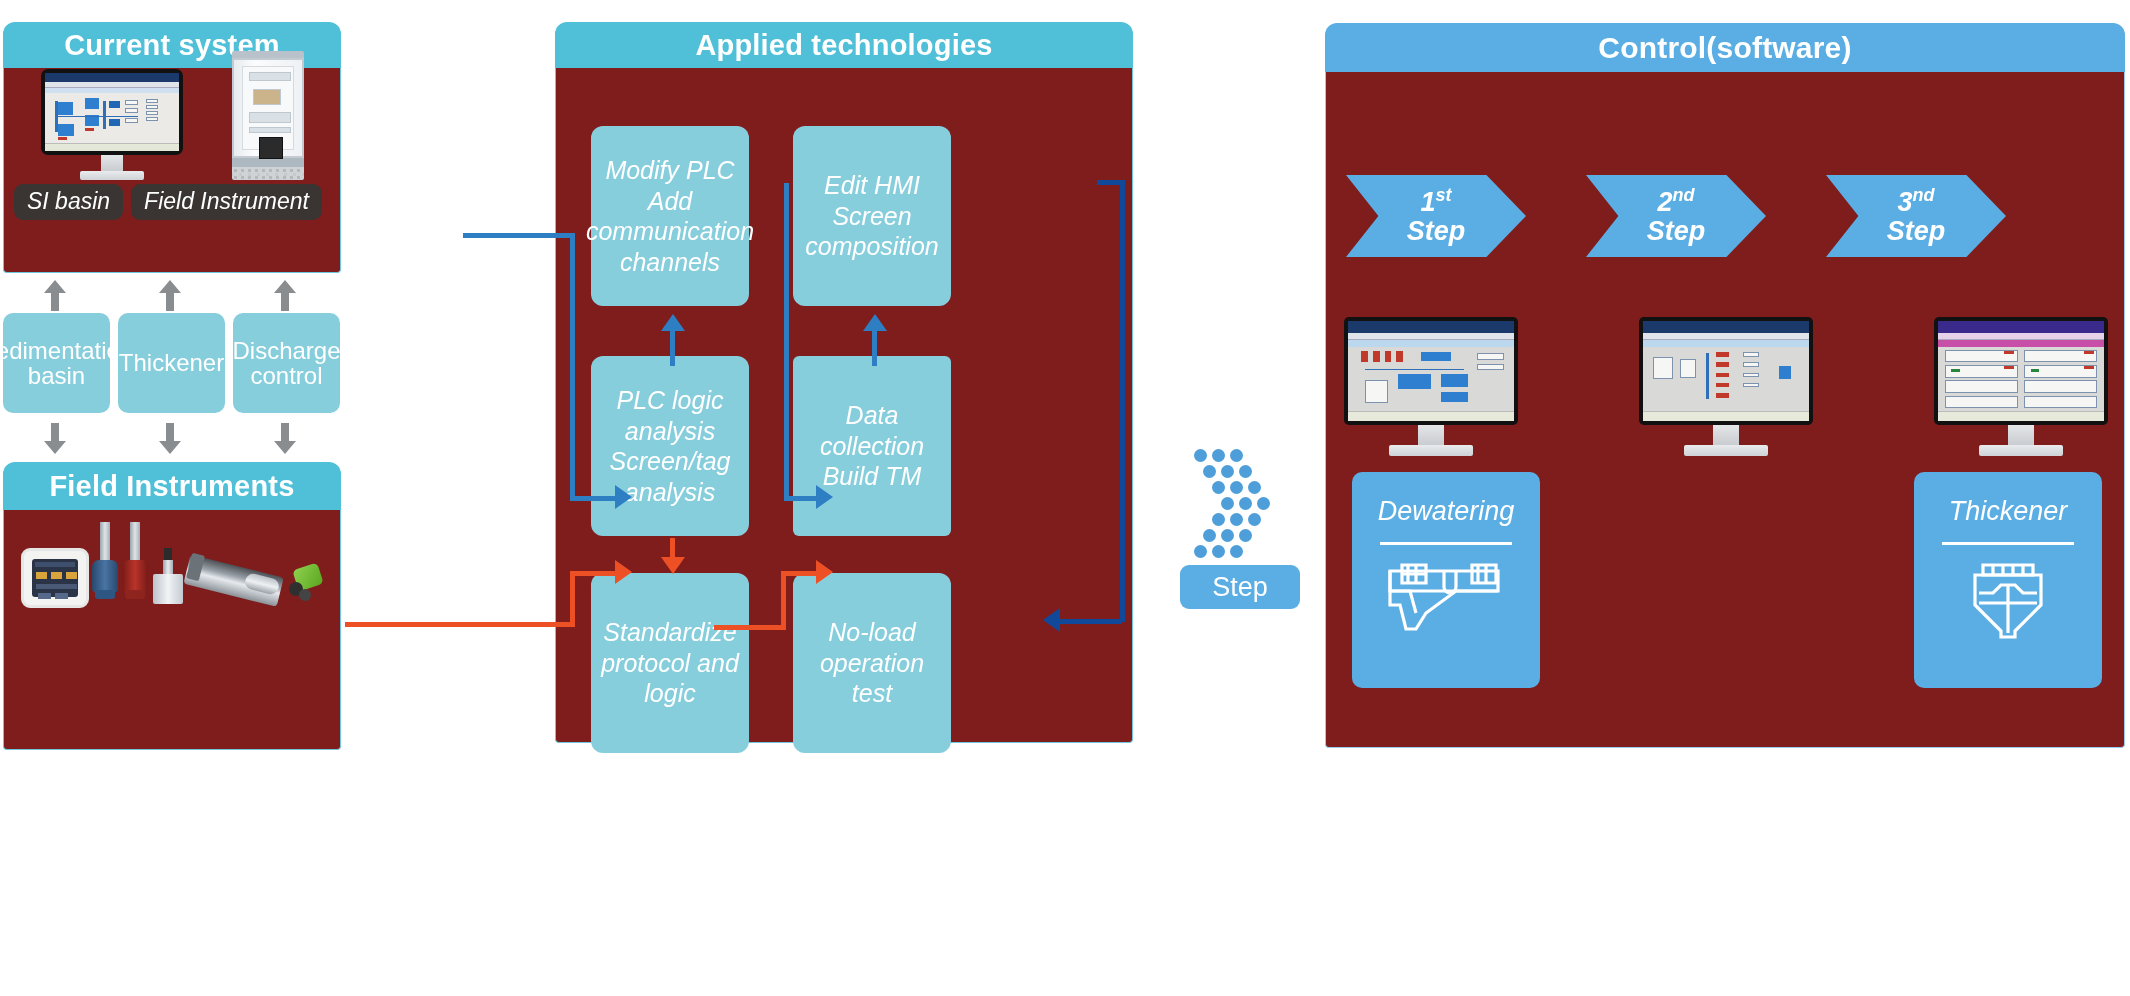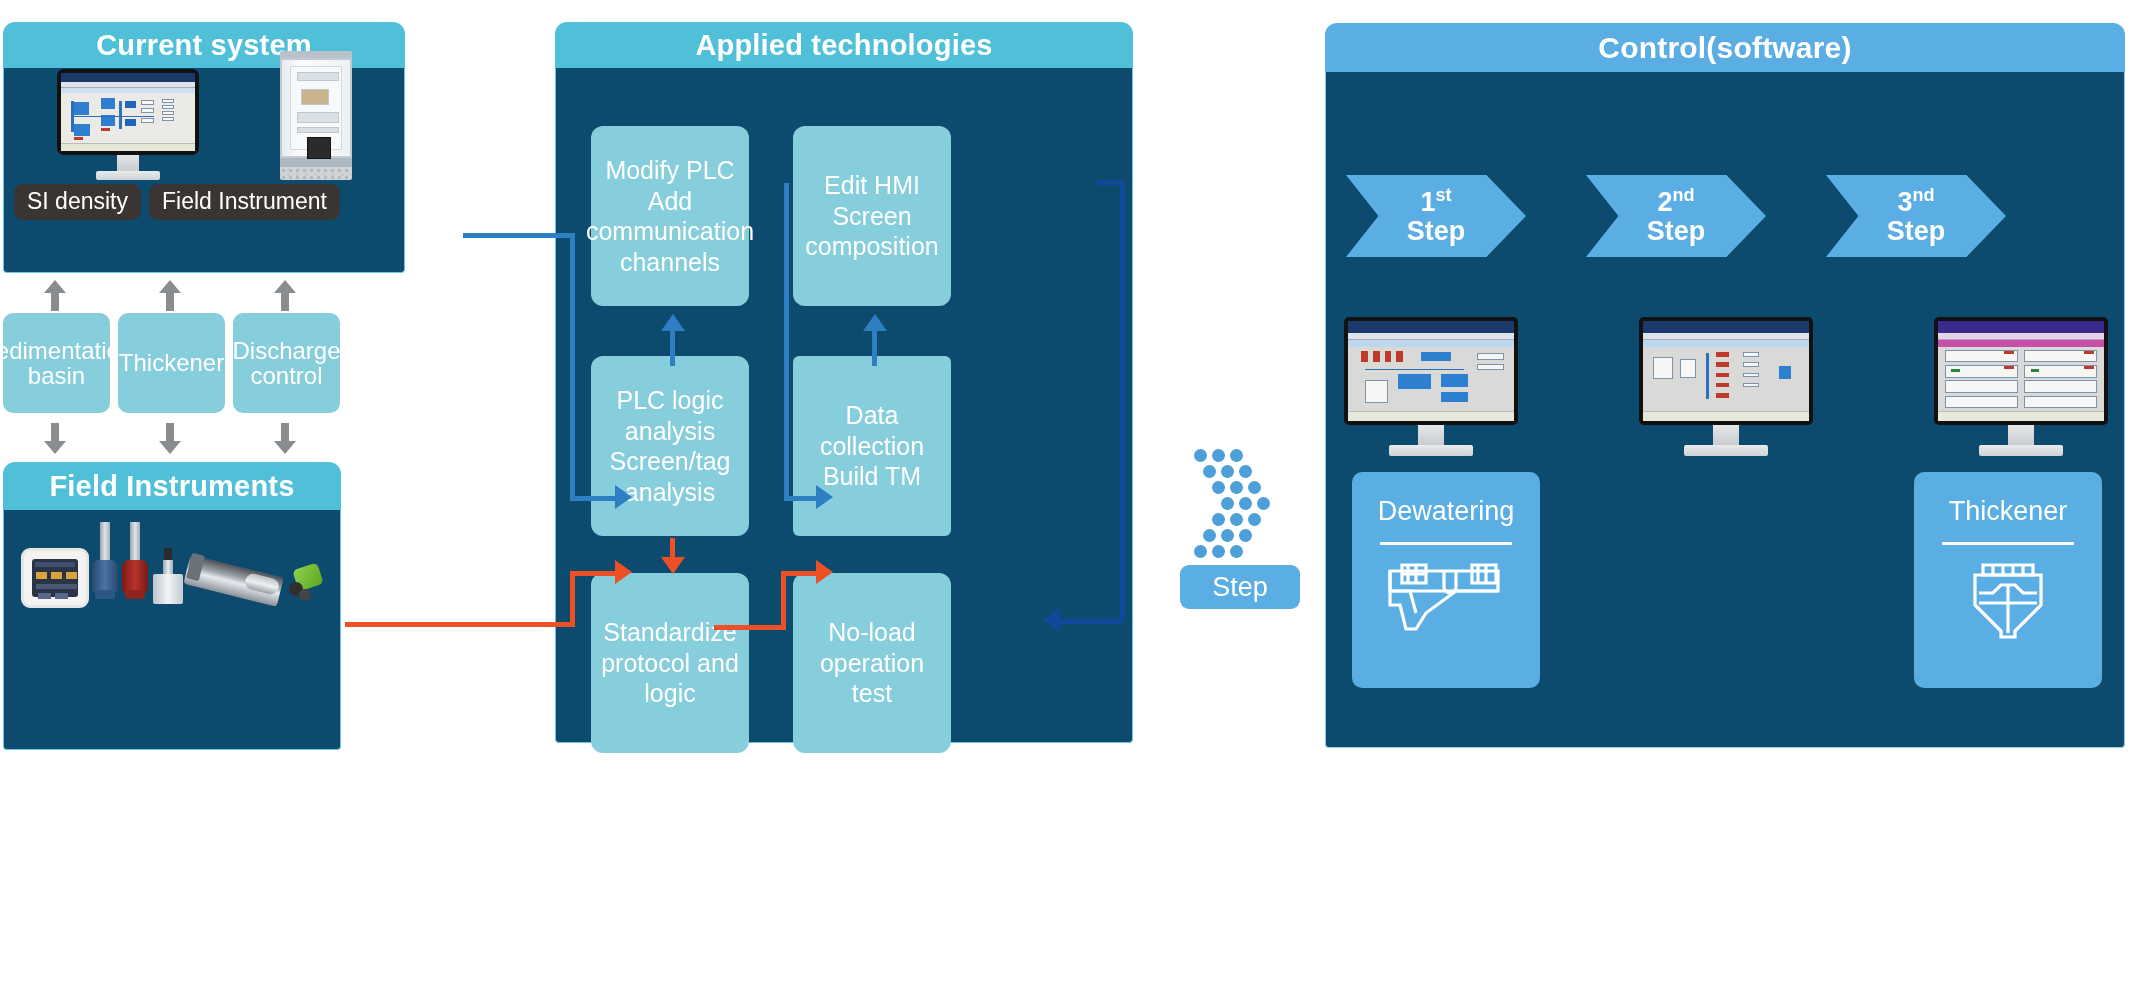--- a/index.html
+++ b/index.html
@@ -15,29 +15,30 @@
   .panel { position: absolute; border-radius: 12px; }
   .panel-head {
     width: 100%;
     display: flex; align-items: center; justify-content: center;
     color: #fff; font-weight: bold;
     border-radius: 12px 12px 0 0;
     letter-spacing: .2px;
   }
   .panel-body {
     position: relative;
-    background: #0c4a6e;
+    background: #7f1d1d;
     border: 1px solid #6FC7DF;
     border-top: none;
     border-radius: 0 0 4px 4px;
     width: 100%;
-  }
-
-  
-  #left-current { left: 3px; top: 22px; width: 402px; }
+    font-style: italic;
+  }
+
+  
+  #left-current { left: 3px; top: 22px; width: 338px; }
   #left-current .panel-head { height: 46px; font-size: 29px; background: #4FC0D8; }
   #left-current .panel-body { height: 205px; }
 
   .device-row { display: flex; align-items: flex-end; justify-content: space-around; padding: 10px 12px 0 12px; height: 112px; }
 
   
   .monitor { position: relative; }
   .monitor .bezel {
     background: #111; border-radius: 7px; padding: 4px;
   }
@@ -236,21 +237,21 @@
               <div class="cab-el" style="left:6px;top:60px;width:42px;height:6px;"></div>
               <div class="cab-el" style="left:16px;top:70px;width:24px;height:22px;background:#2b2b2b;border-color:#111;"></div>
             </div>
           </div>
           <div class="cab-base"></div>
           <div class="cab-plinth"></div>
         </div>
       </div>
 
       <div class="tag-row">
-        <div class="tag">SI density</div>
+        <div class="tag">SI basin</div>
         <div class="tag">Field Instrument</div>
       </div>
     </div>
   </div>
 
   <div class="garrow up" style="left:44px;top:280px;">
     <div class="head"></div>
       <div class="shaft" style="height:18px;"></div>
   </div>
   <div class="garrow up" style="left:159px;top:280px;">

